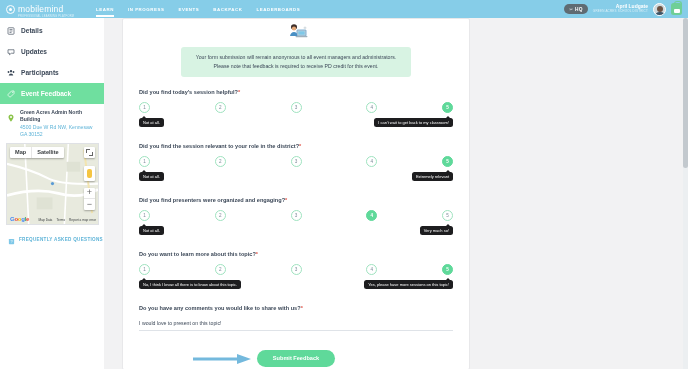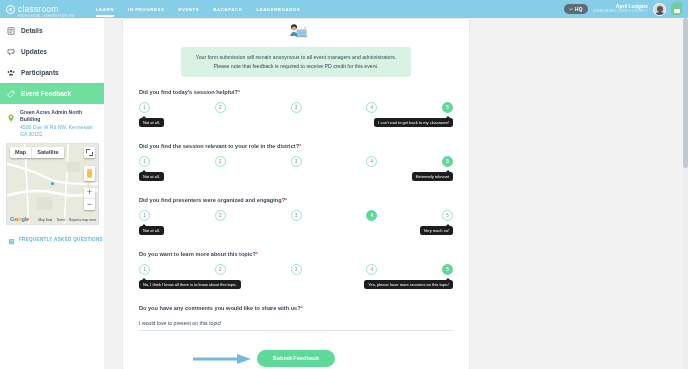--- a/index.html
+++ b/index.html
@@ -199,21 +199,21 @@
 </style>
 </head>
 <body>
 
 <div id="app">
 
   <div class="topnav">
     <div class="brand">
       <div class="brand-mark"></div>
       <div class="brand-text">
-        <span class="brand-name">classroom</span>
+        <span class="brand-name">mobilemind</span>
         <span class="brand-sub">PROFESSIONAL LEARNING PLATFORM</span>
       </div>
     </div>
     <div class="nav-links">
       <span class="nav-link active">LEARN</span>
       <span class="nav-link">IN PROGRESS</span>
       <span class="nav-link">EVENTS</span>
       <span class="nav-link">BACKPACK</span>
       <span class="nav-link">LEADERBOARDS</span>
     </div>

